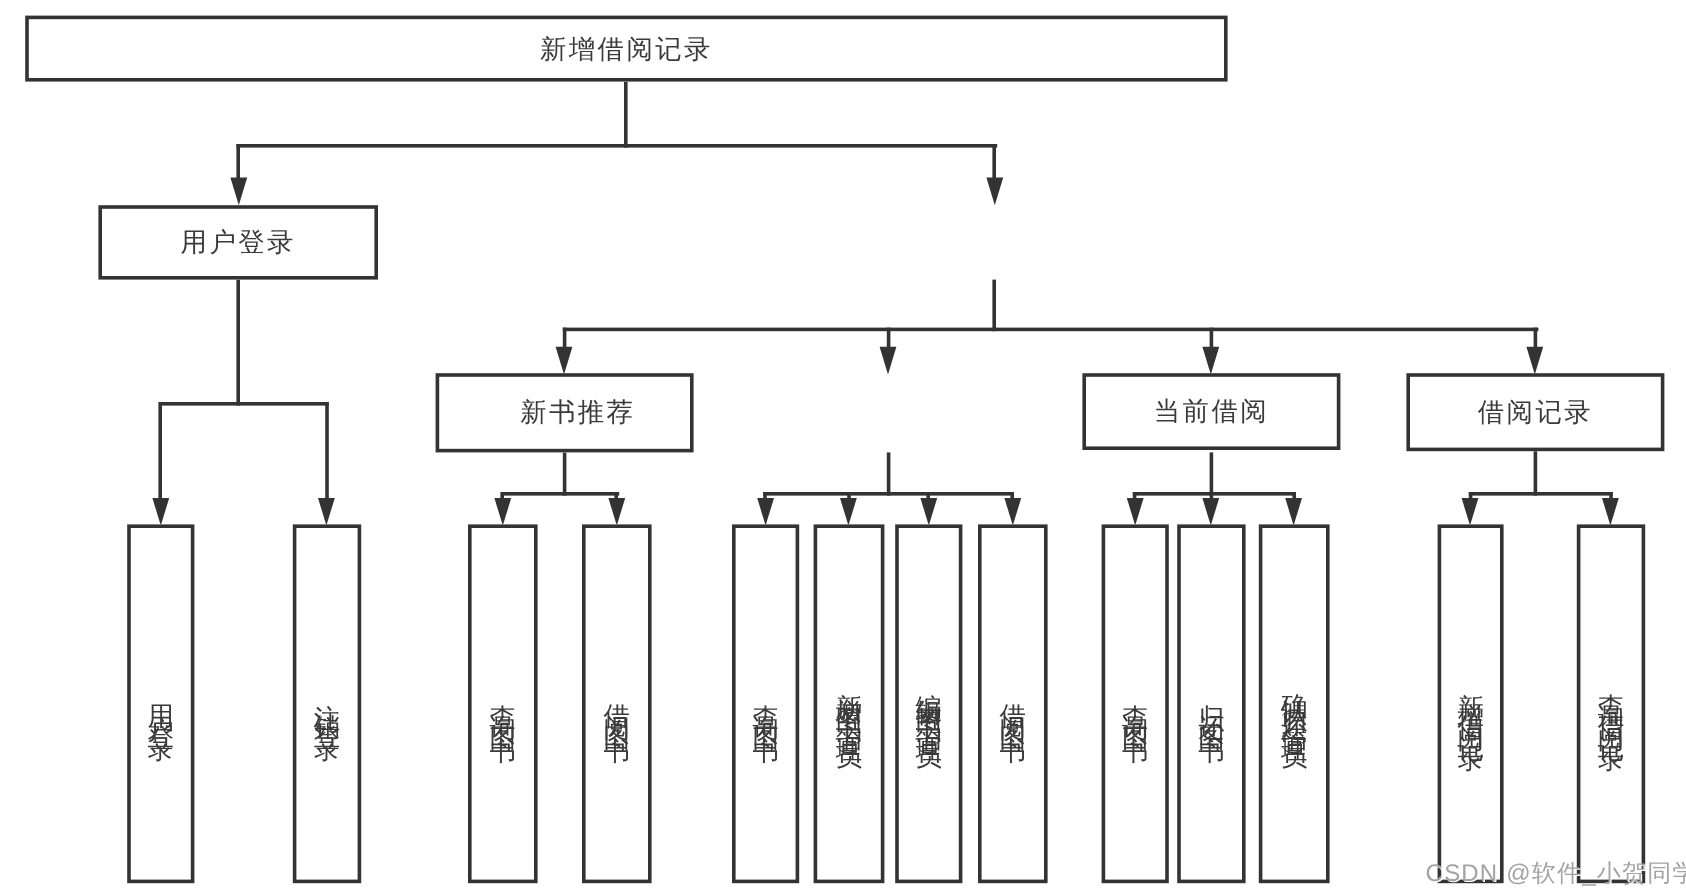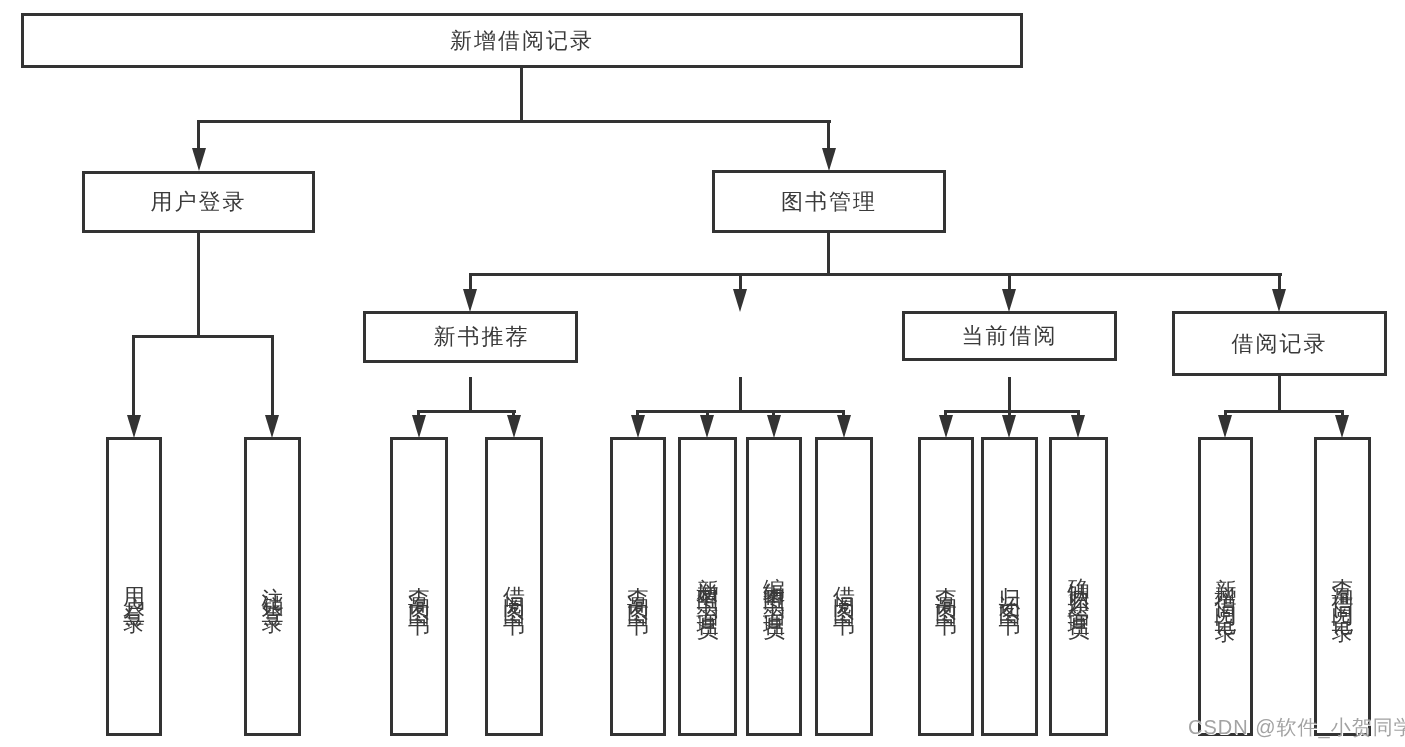--- a/index.html
+++ b/index.html
@@ -122,28 +122,25 @@
   <div class="line" style="left:1341px;top:410px;width:3px;height:8px;"></div>
   <div class="arrowhead" style="left:1335px;top:415px;"></div>
 
   <div class="node" style="left:21px;top:13px;width:1002px;height:55px;">
     <span class="hlabel">新增借阅记录</span>
   </div>
 
   <div class="node" style="left:82px;top:171px;width:233px;height:62px;">
     <span class="hlabel">用户登录</span>
   </div>
-  <div class="node" style="left:712px;top:170px;width:234px;height:63px;">
-    <span class="hlabel">图书管理</span>
-  </div>
 
-  <div class="node" style="left:363px;top:311px;width:215px;height:52px;padding-left:22px;">
+  <div class="node" style="left:363px;top:311px;width:215px;height:66px;padding-left:22px;">
     <span class="hlabel">新书推荐</span>
   </div>
-  <div class="node" style="left:902px;top:311px;width:215px;height:50px;">
+  <div class="node" style="left:902px;top:311px;width:215px;height:64px;">
     <span class="hlabel">当前借阅</span>
   </div>
   <div class="node" style="left:1172px;top:311px;width:215px;height:65px;">
     <span class="hlabel">借阅记录</span>
   </div>
 
   <div class="node leaf" style="left:106px;width:56px;">
     <span class="vtext">用户登录</span>
   </div>
   <div class="node leaf" style="left:244px;width:57px;">

